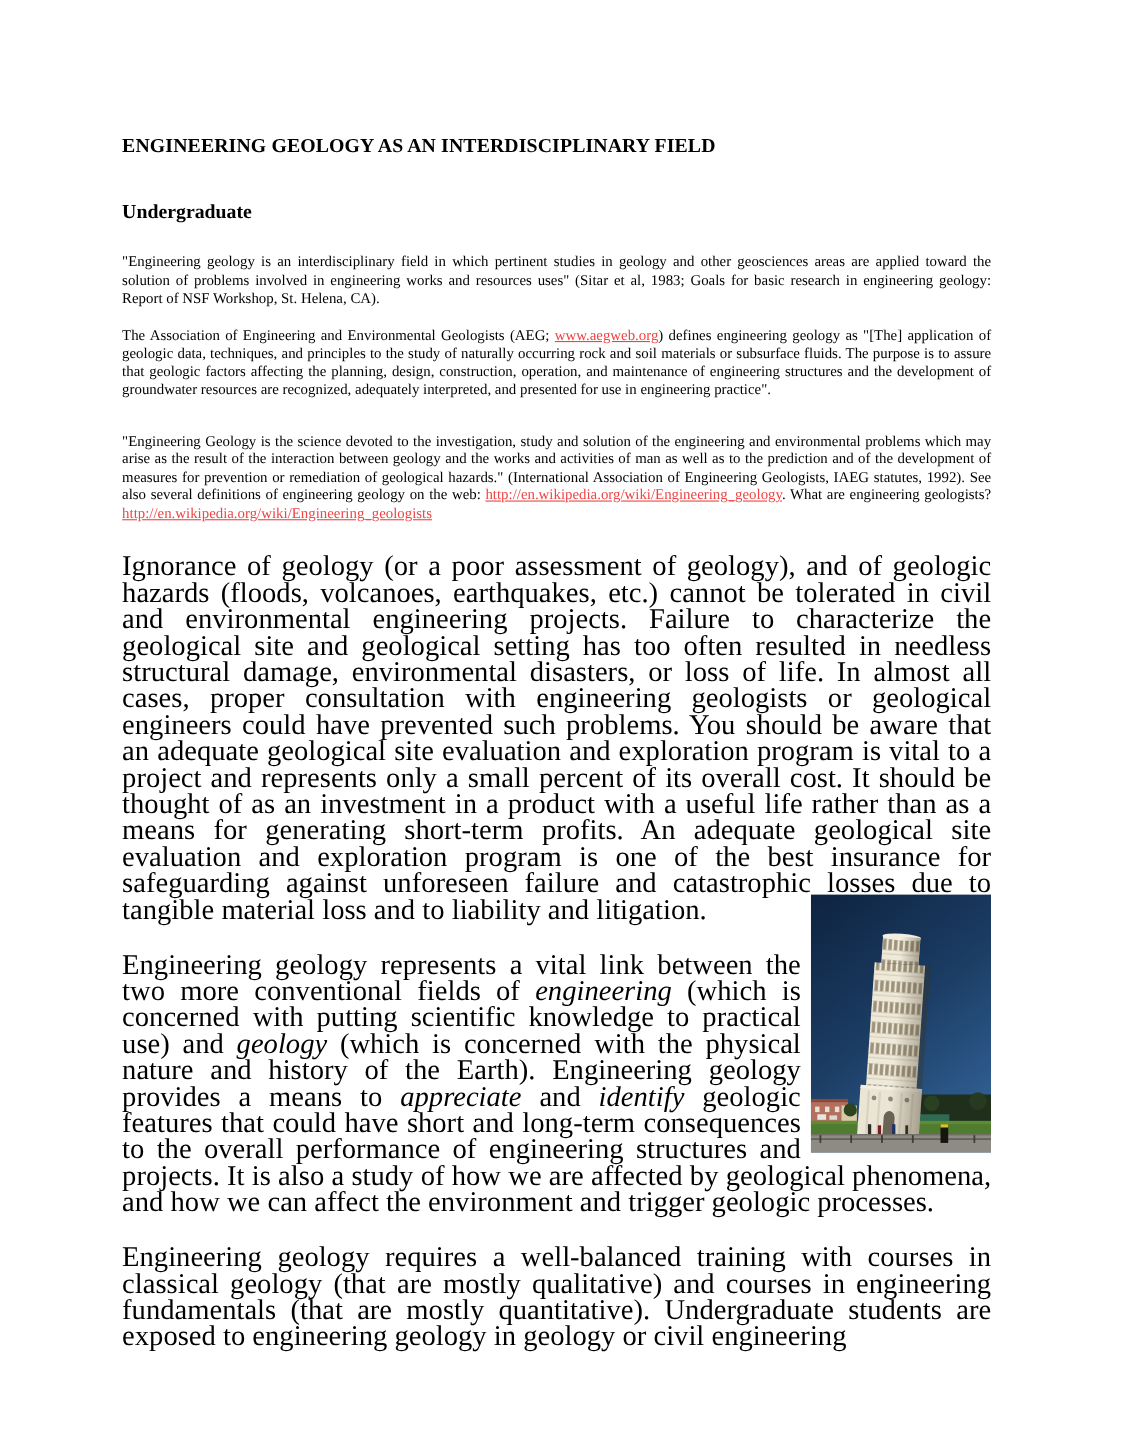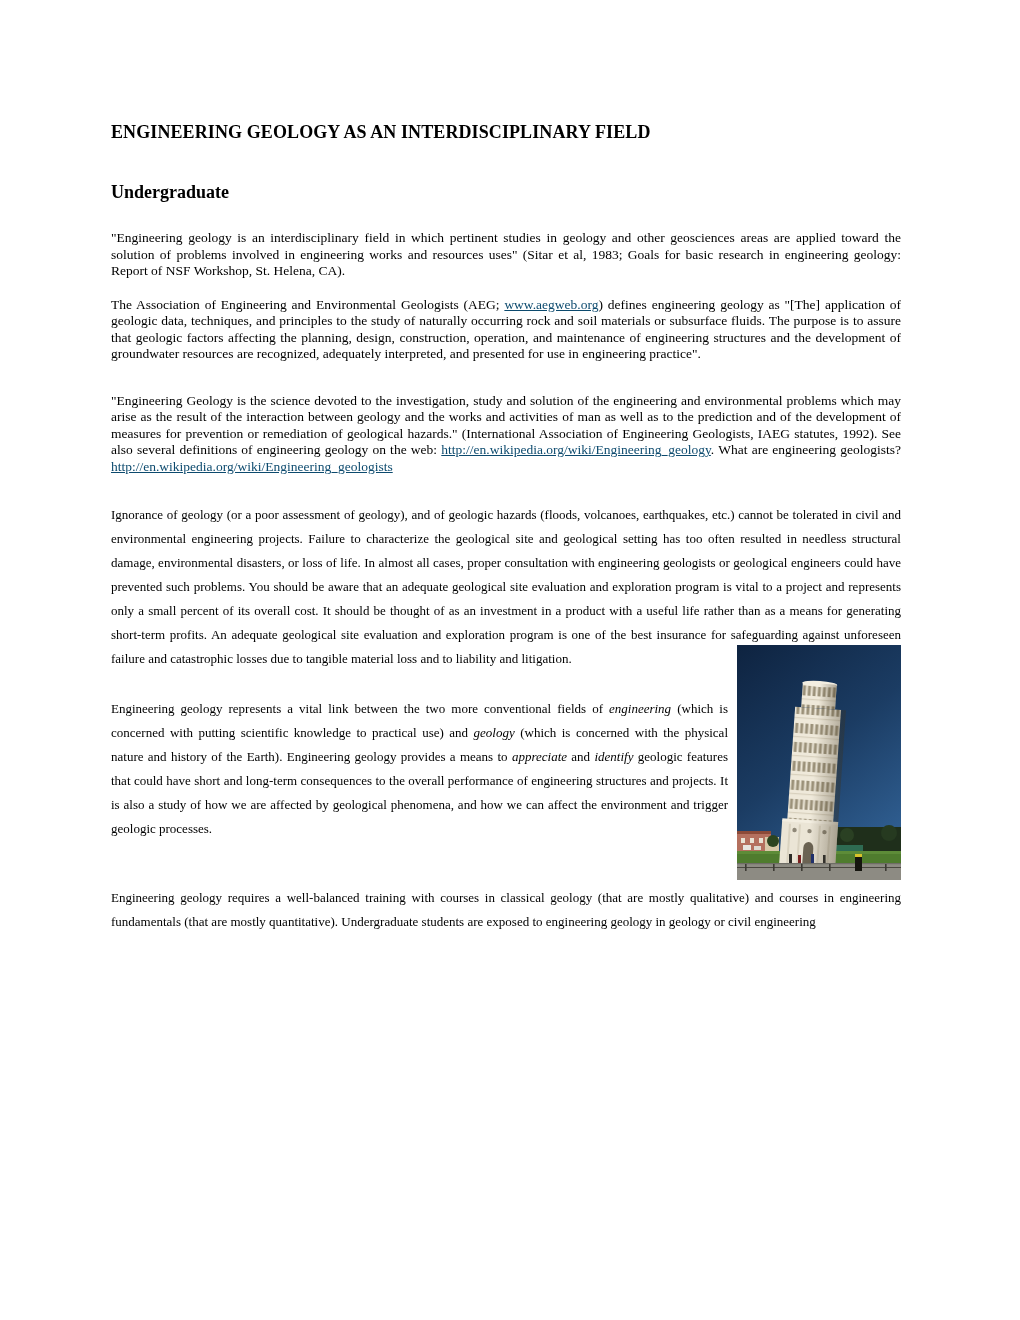--- a/index.html
+++ b/index.html
@@ -7,27 +7,27 @@
   body {
     width: 1020px; height: 1320px; position: relative;
     font-family: "Liberation Serif", "DejaVu Serif", serif;
     color: #000000;
   }
   .page { position: absolute; inset: 0; padding: 121px 119px 0 111px; background: #ffffff; }
   .doc-title { font-size: 18px; font-weight: bold; line-height: 22px; letter-spacing: 0.1px; }
   .section-heading { font-size: 18px; font-weight: bold; line-height: 22px; margin-top: 38px; }
   p { text-align: justify; }
   .body-sm { font-size: 13.5px; line-height: 16.5px; }
-  .body-lg { font-size: 13px; line-height: 24px; }
+  .body-lg { font-size: 26px; line-height: 24px; }
   .mt-17 { margin-top: 17px; }
   .mt-26 { margin-top: 26px; }
   .mt-27 { margin-top: 27px; }
   .mt-28 { margin-top: 28px; }
   .mt-30 { margin-top: 30px; }
-  .doc-link { color: #0c4a6e; text-decoration: underline; cursor: pointer; }
+  .doc-link { color: #ef4444; text-decoration: underline; cursor: pointer; }
   em { }
   .pisa-float {
     float: right; width: 164px; height: 235px;
     margin: -26px 0 6px 9px; overflow: hidden;
   }
   .pisa-float svg { display: block; width: 100%; height: 100%; }
   .clear { clear: right; }
   .footer {
     position: absolute; left: 121px; right: 119px; top: 1157px;
     font-size: 13.5px; line-height: 21px;

